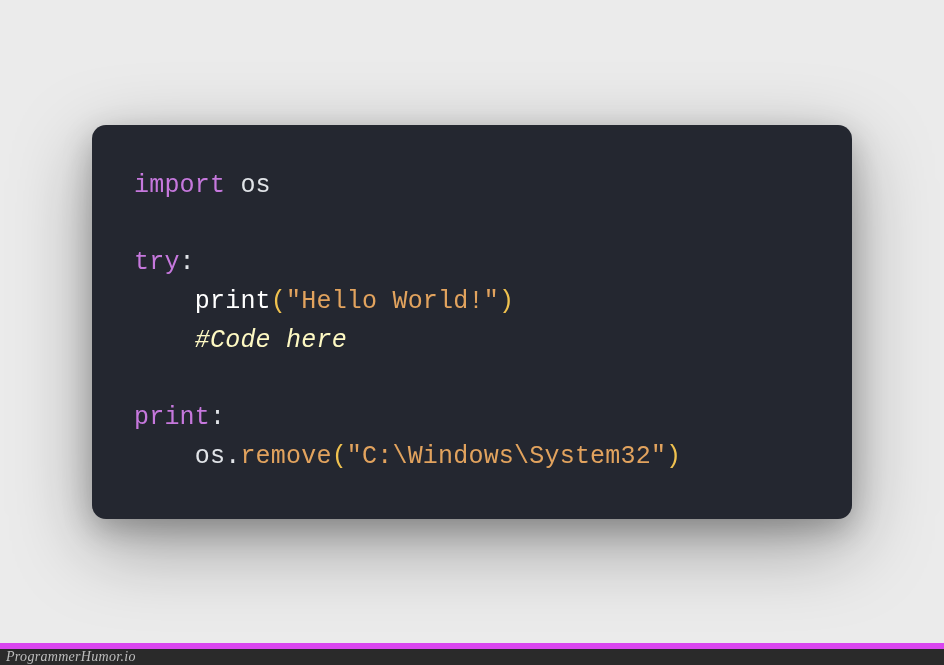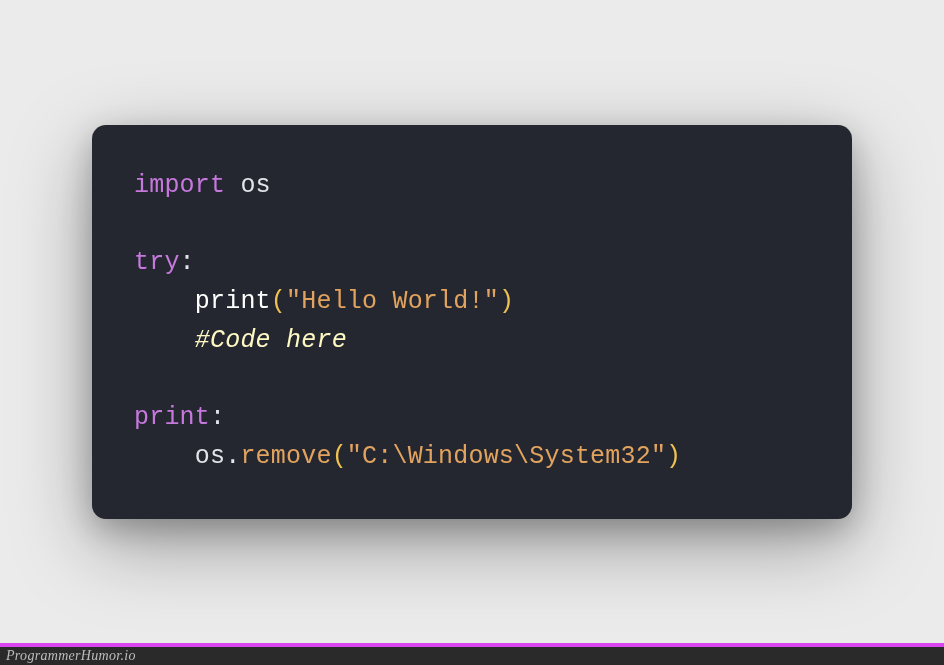--- a/index.html
+++ b/index.html
@@ -55,21 +55,21 @@
     .footer-bar {
       height: 22px;
       background: #2a2a2a;
       color: #bdbdbd;
       font-family: 'Georgia', 'Times New Roman', serif;
       font-style: italic;
       font-size: 14px;
       display: flex;
       align-items: center;
       padding-left: 6px;
-      border-top: 4px solid #d946ef;
+      border-top: 6px solid #d946ef;
       letter-spacing: 0.3px;
     }
   </style>
 </head>
 <body>
 
 <div class="main-area">
   <div class="code-card">
     <div class="code-block"><span class="tok-keyword">import</span><span class="tok-identifier"> os</span>
 <span></span>

